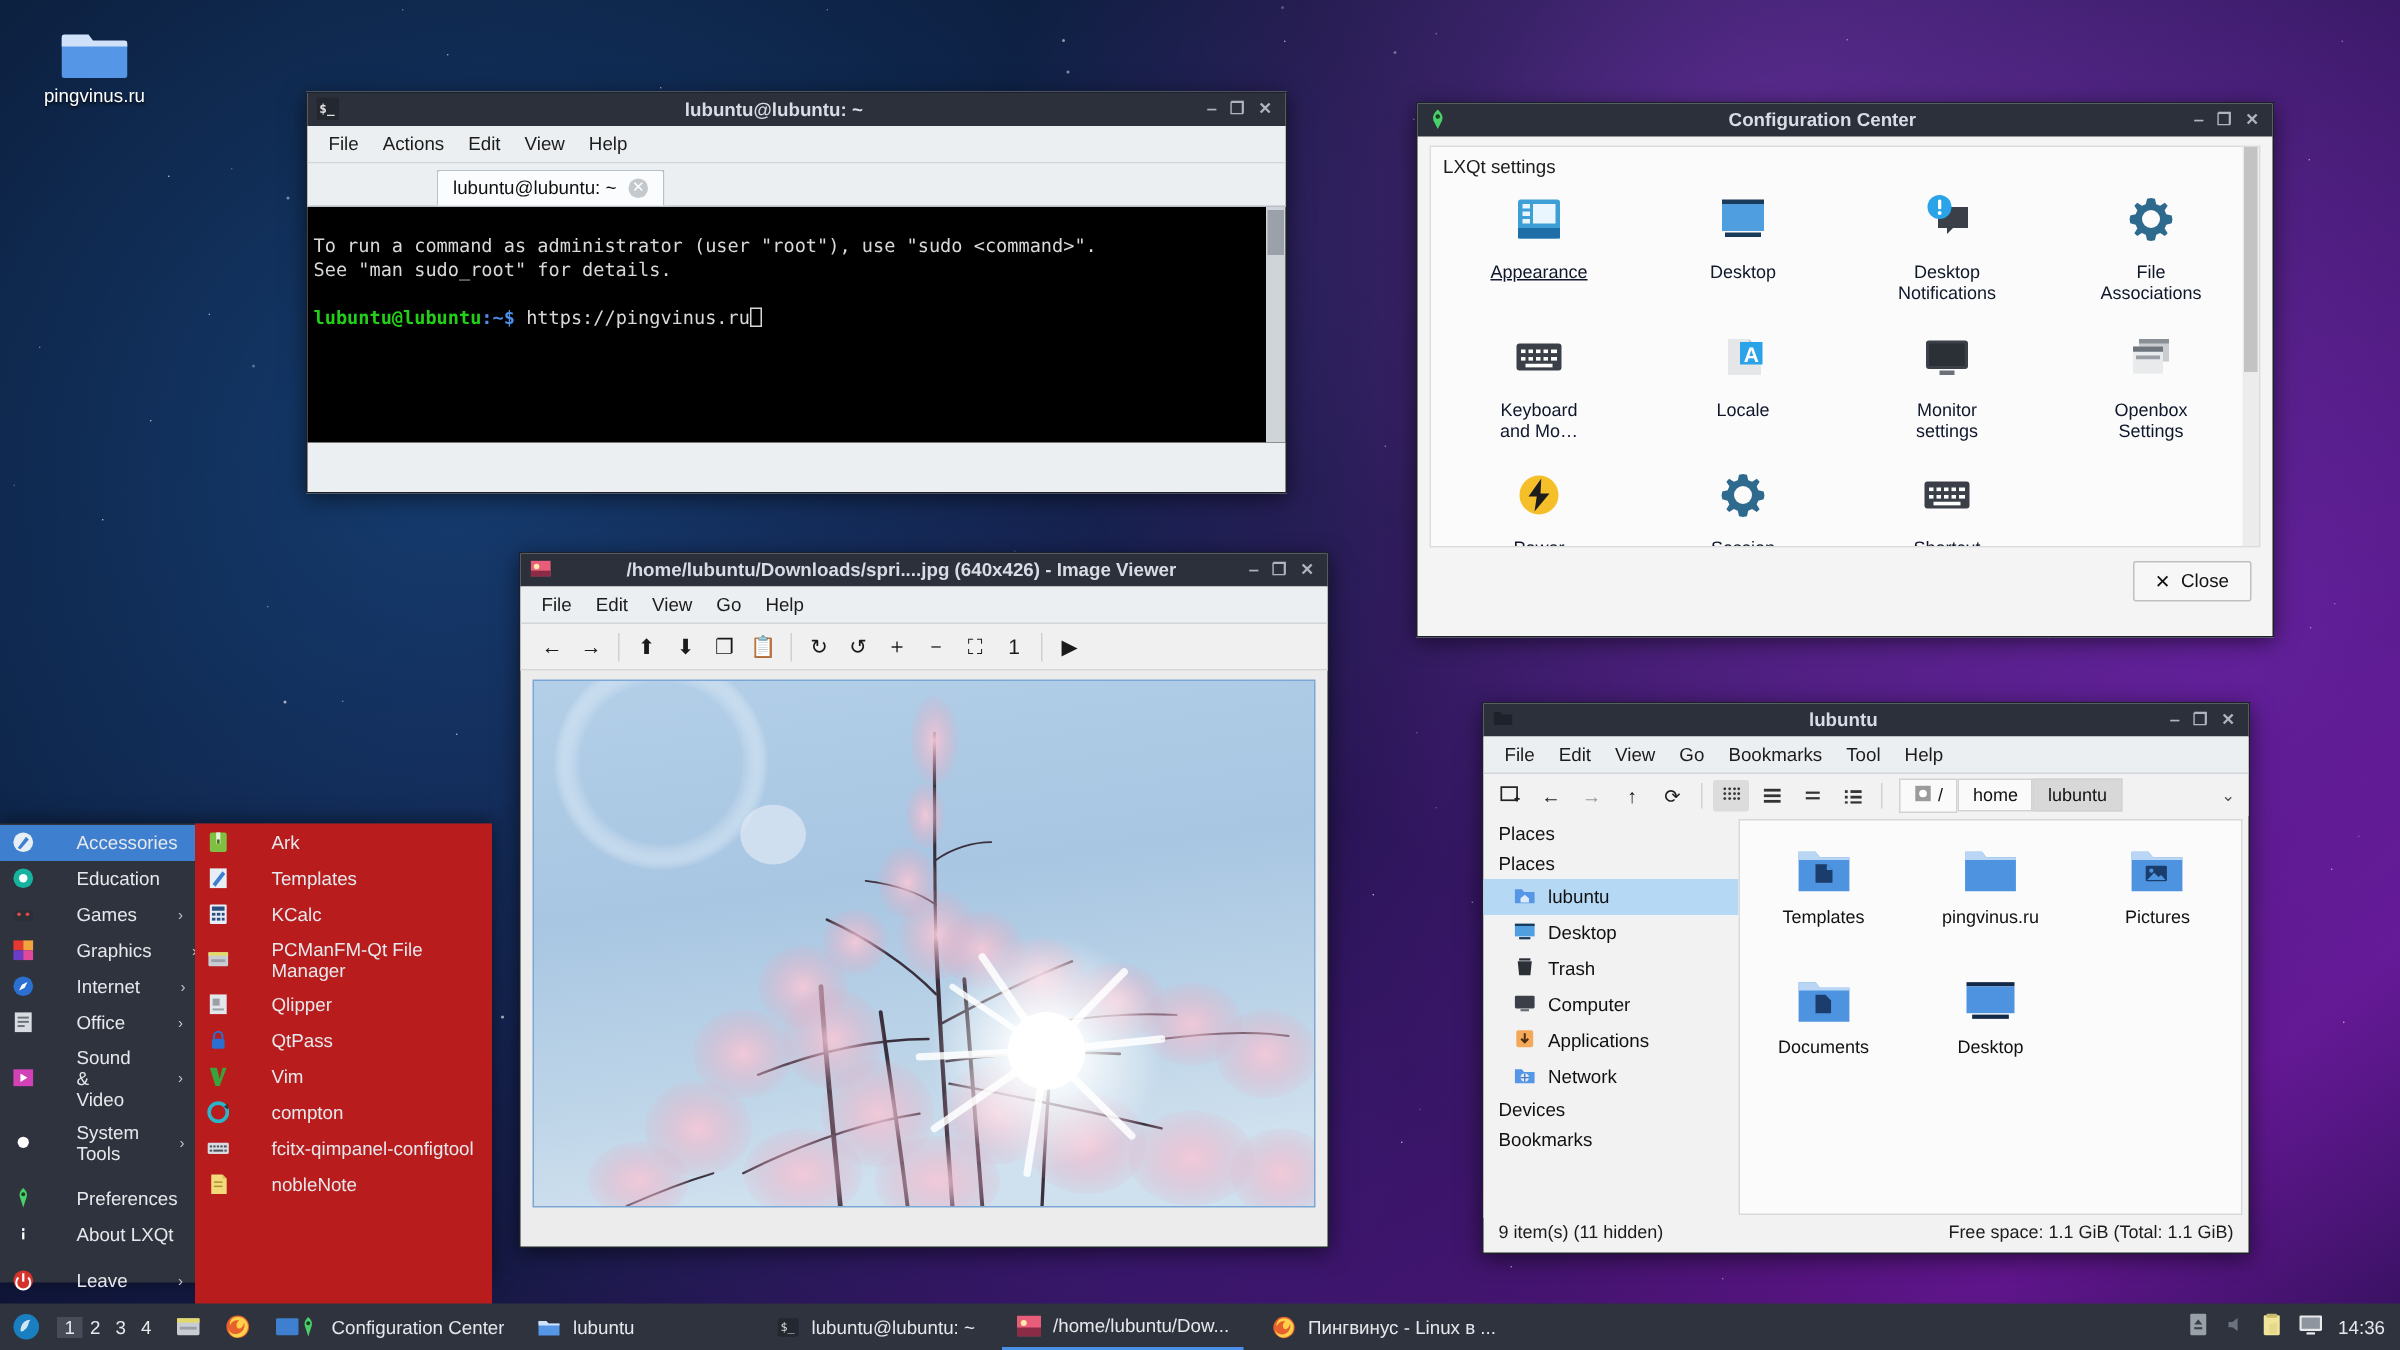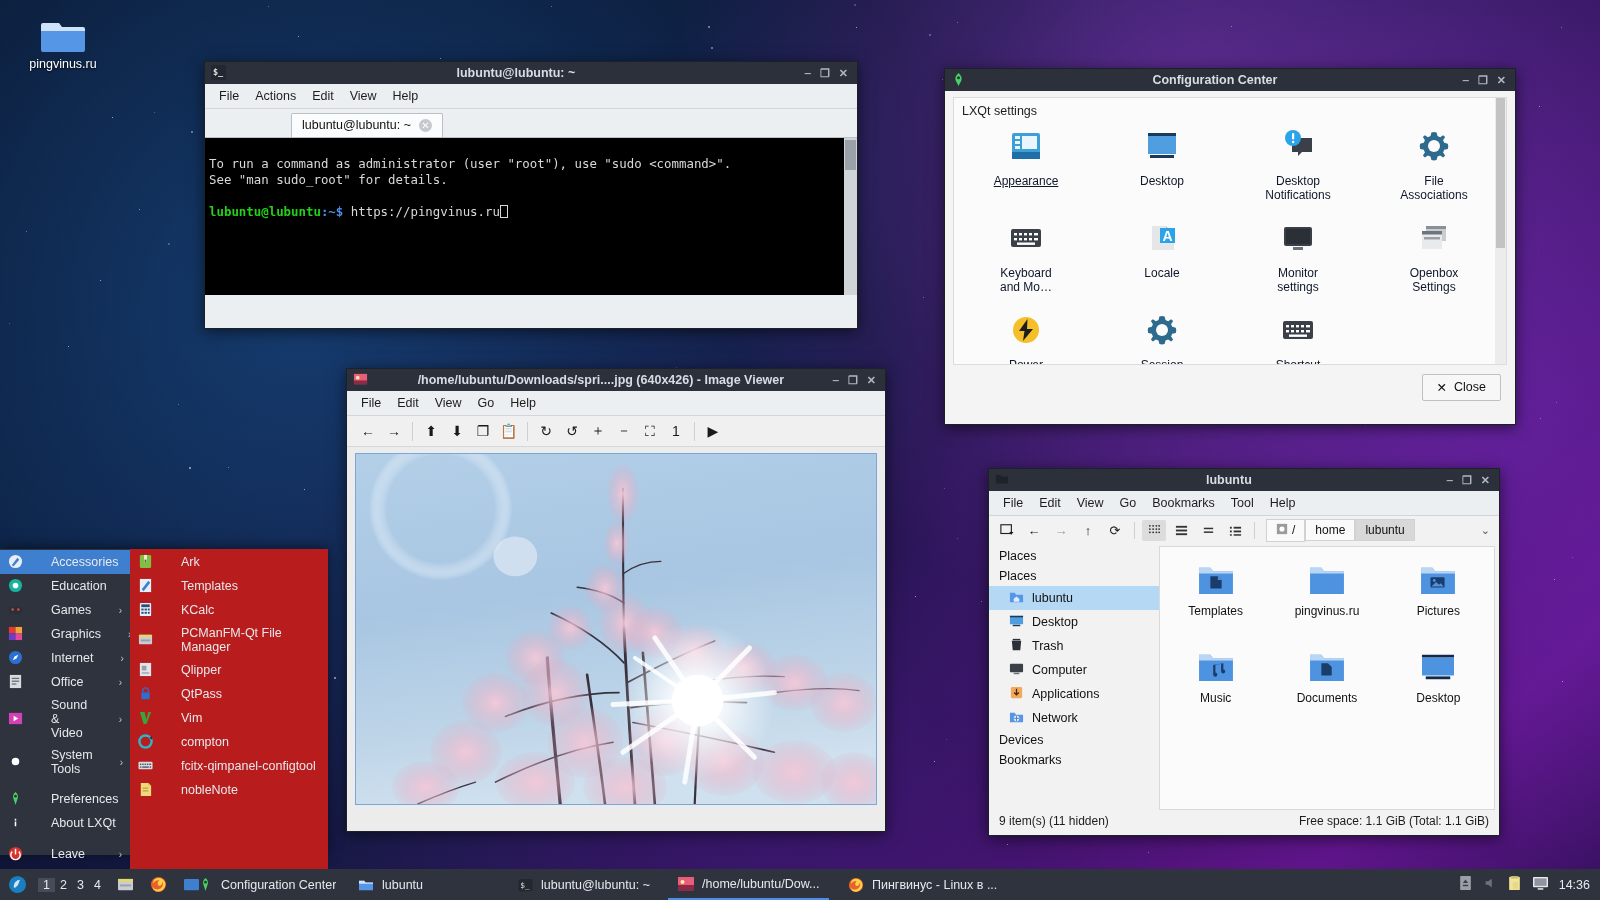--- a/index.html
+++ b/index.html
@@ -763,30 +763,20 @@
                 <path d="M1 11 L6 6 L9 9 L11 7.5 L14 11z" fill="#4e93e0"></path>
               </g>
             </svg></span>
           <span>Pictures</span>
         </div>
         <div class="f">
           <span><svg width="38" height="32" viewBox="0 0 40 34">
               <path d="M2 4 h12 l3 4 h21 v24 H2z" fill="#4e93e0"></path>
               <path d="M2 10 h36 v-2 H17 l-3 -4 H2z" fill="#b9d7f5"></path>
               <g transform="translate(12,13)">
-                <path d="M5 12 a2.2 2.2 0 1 0 2.4 -2.1 V2 l6 -1.4 v7.9 a2.2 2.2 0 1 0 2.4 -2.1 V0 L5 1.8z" fill="#1b3d6b"></path>
-              </g>
-            </svg></span>
-          <span>Music</span>
-        </div>
-        <div class="f">
-          <span><svg width="38" height="32" viewBox="0 0 40 34">
-              <path d="M2 4 h12 l3 4 h21 v24 H2z" fill="#4e93e0"></path>
-              <path d="M2 10 h36 v-2 H17 l-3 -4 H2z" fill="#b9d7f5"></path>
-              <g transform="translate(12,13)">
                 <path d="M2 0 h7 l4 4 v9 H2z" fill="#1b3d6b"></path>
               </g>
             </svg></span>
           <span>Documents</span>
         </div>
         <div class="f">
           <span><svg width="38" height="32" viewBox="0 0 40 34">
               <rect x="3" y="4" width="34" height="3" fill="#12294a"></rect>
               <rect x="3" y="7" width="34" height="19" fill="#4e93e0"></rect>
               <rect x="7" y="27" width="26" height="3" fill="#12294a"></rect>

